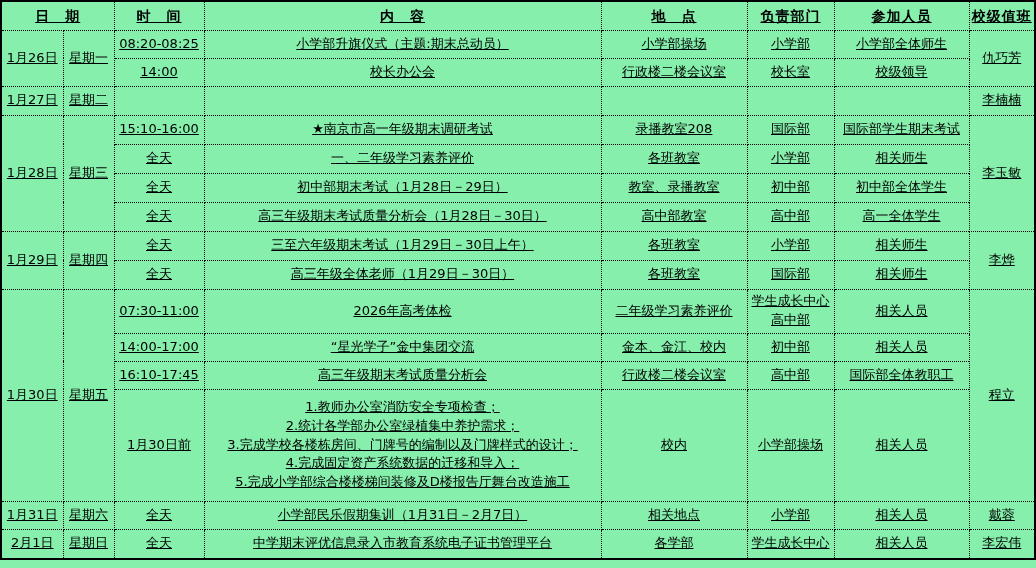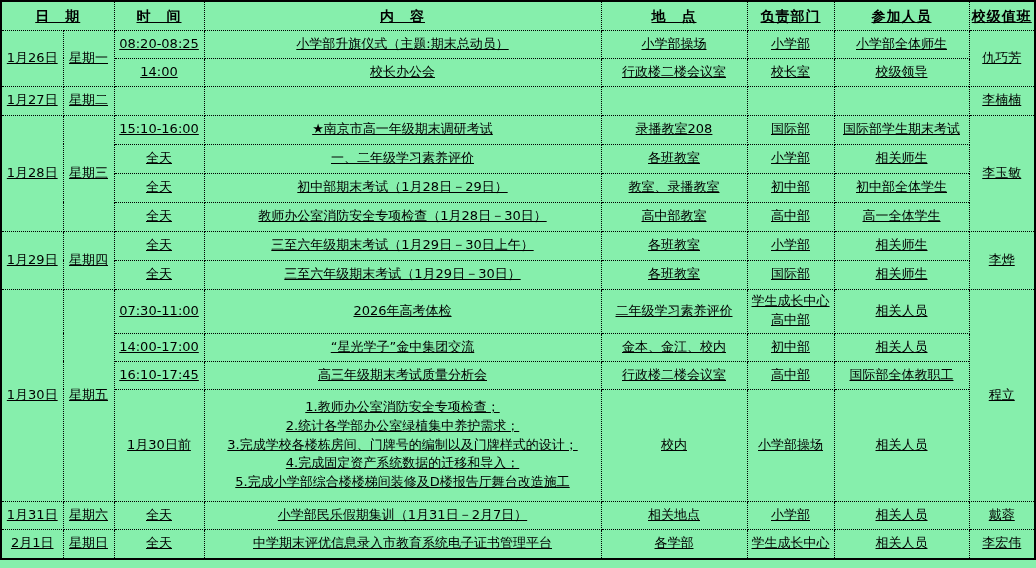--- a/index.html
+++ b/index.html
@@ -110,39 +110,39 @@
     </tr>
     <tr class="h29">
       <td>全天</td>
       <td>初中部期末考试（1月28日－29日）</td>
       <td>教室、录播教室</td>
       <td>初中部</td>
       <td>初中部全体学生</td>
     </tr>
     <tr class="h29">
       <td>全天</td>
-      <td>教师办公室消防安全专项检查（1月28日－30日）</td>
+      <td>高三年级期末考试质量分析会（1月28日－30日）</td>
       <td>高中部教室</td>
       <td>高中部</td>
       <td>高一全体学生</td>
     </tr>
 
     <tr class="h29">
       <td rowspan="2">1月29日</td>
       <td rowspan="2">星期四</td>
       <td>全天</td>
       <td>三至六年级期末考试（1月29日－30日上午）</td>
       <td>各班教室</td>
       <td>小学部</td>
       <td>相关师生</td>
       <td rowspan="2">李烨</td>
     </tr>
     <tr class="h29">
       <td>全天</td>
-      <td>三至六年级期末考试（1月29日－30日）</td>
+      <td>高三年级全体老师（1月29日－30日）</td>
       <td>各班教室</td>
       <td>国际部</td>
       <td>相关师生</td>
     </tr>
 
     <tr class="h44">
       <td rowspan="4">1月30日</td>
       <td rowspan="4">星期五</td>
       <td>07:30-11:00</td>
       <td>2026年高考体检</td>

